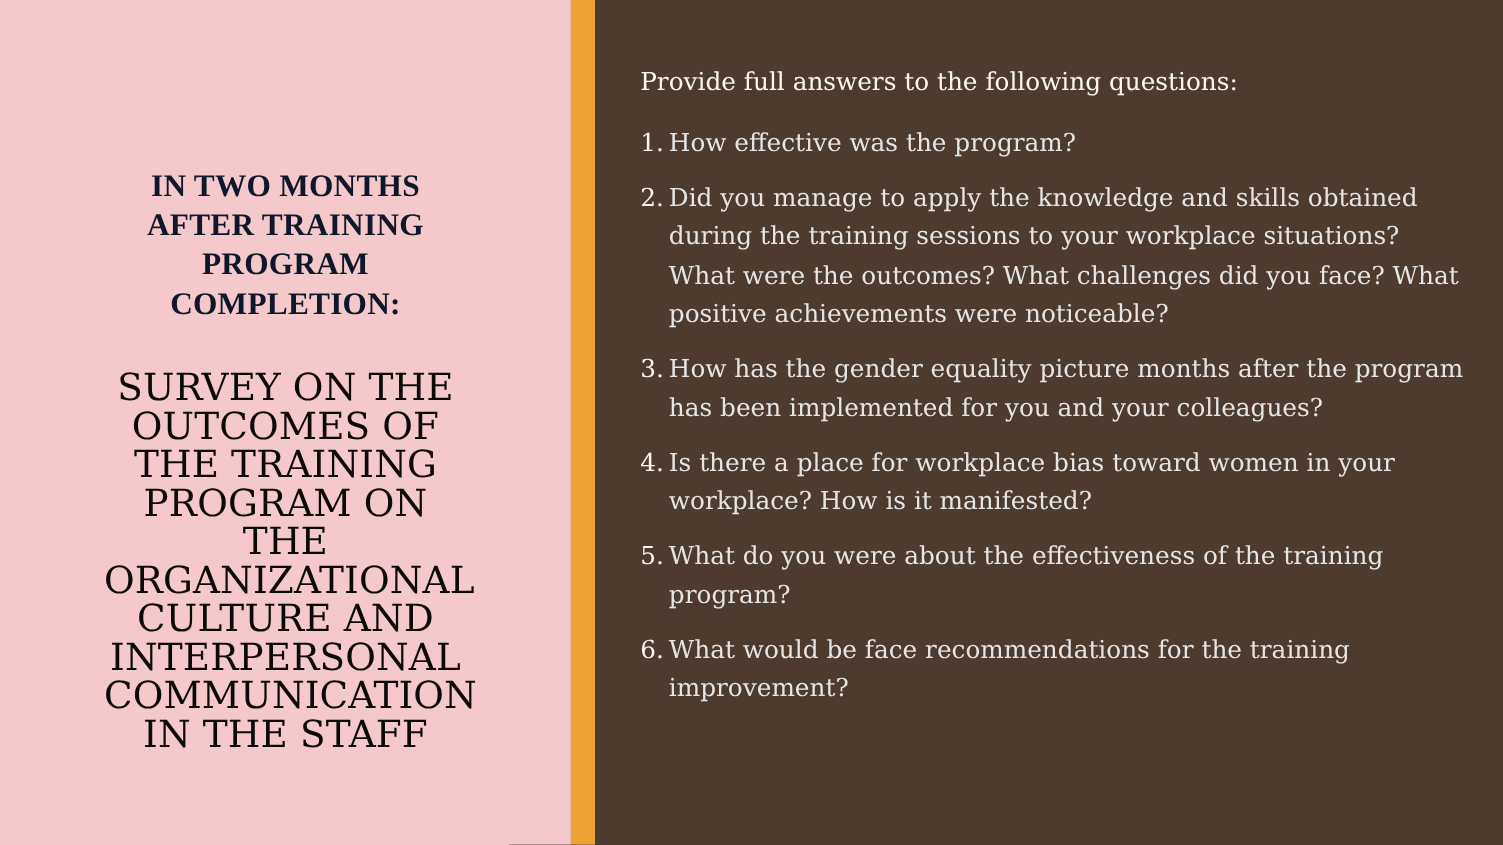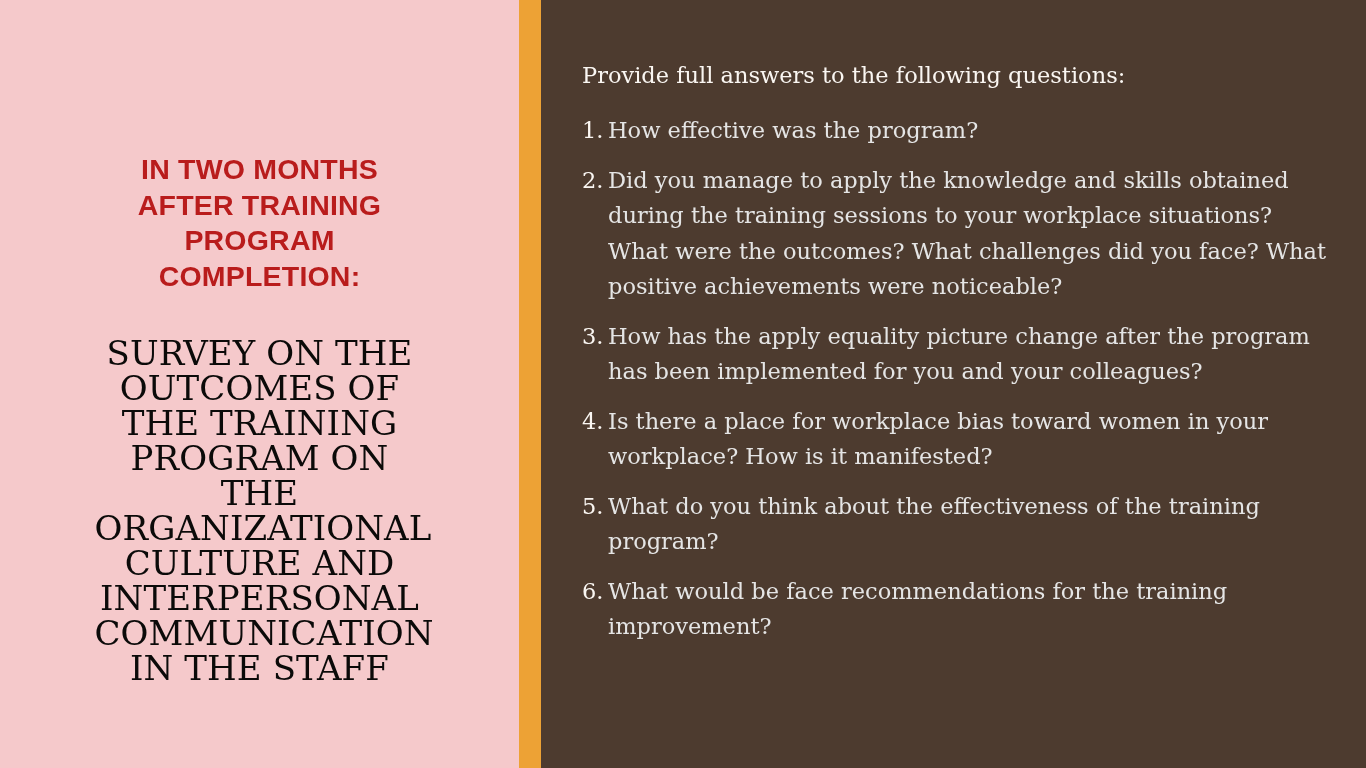--- a/index.html
+++ b/index.html
@@ -34,22 +34,22 @@
     box-sizing: border-box;
     padding: 152px 28px 0 28px;
   }
 
   .title-block {
     width: 320px;
     text-align: center;
   }
 
   .slide-title {
-    color: #b91c1c;
-    font-family: Liberation Sans, sans-serif;
+    color: #0f172a;
+    font-family: Liberation Serif, serif;
     font-weight: bold;
     font-size: 28.5px;
     line-height: 35.5px;
     letter-spacing: 0.2px;
     text-transform: uppercase;
     margin: 0;
   }
 
   .subtitle-block {
     width: 330px;
@@ -143,29 +143,29 @@
       <li class="question-item">
         <span class="question-num">1.</span>
         <span class="question-text">How effective was the program?</span>
       </li>
       <li class="question-item">
         <span class="question-num">2.</span>
         <span class="question-text">Did you manage to apply the knowledge and skills obtained during the training sessions to your workplace situations? What were the outcomes? What challenges did you face? What positive achievements were noticeable?</span>
       </li>
       <li class="question-item">
         <span class="question-num">3.</span>
-        <span class="question-text">How has the apply equality picture change after the program has been implemented for you and your colleagues?</span>
+        <span class="question-text">How has the gender equality picture months after the program has been implemented for you and your colleagues?</span>
       </li>
       <li class="question-item">
         <span class="question-num">4.</span>
         <span class="question-text">Is there a place for workplace bias toward women in your workplace? How is it manifested?</span>
       </li>
       <li class="question-item">
         <span class="question-num">5.</span>
-        <span class="question-text">What do you think about the effectiveness of the training program?</span>
+        <span class="question-text">What do you were about the effectiveness of the training program?</span>
       </li>
       <li class="question-item">
         <span class="question-num">6.</span>
         <span class="question-text">What would be face recommendations for the training improvement?</span>
       </li>
     </ol>
   </div>
 
 </div>
 

